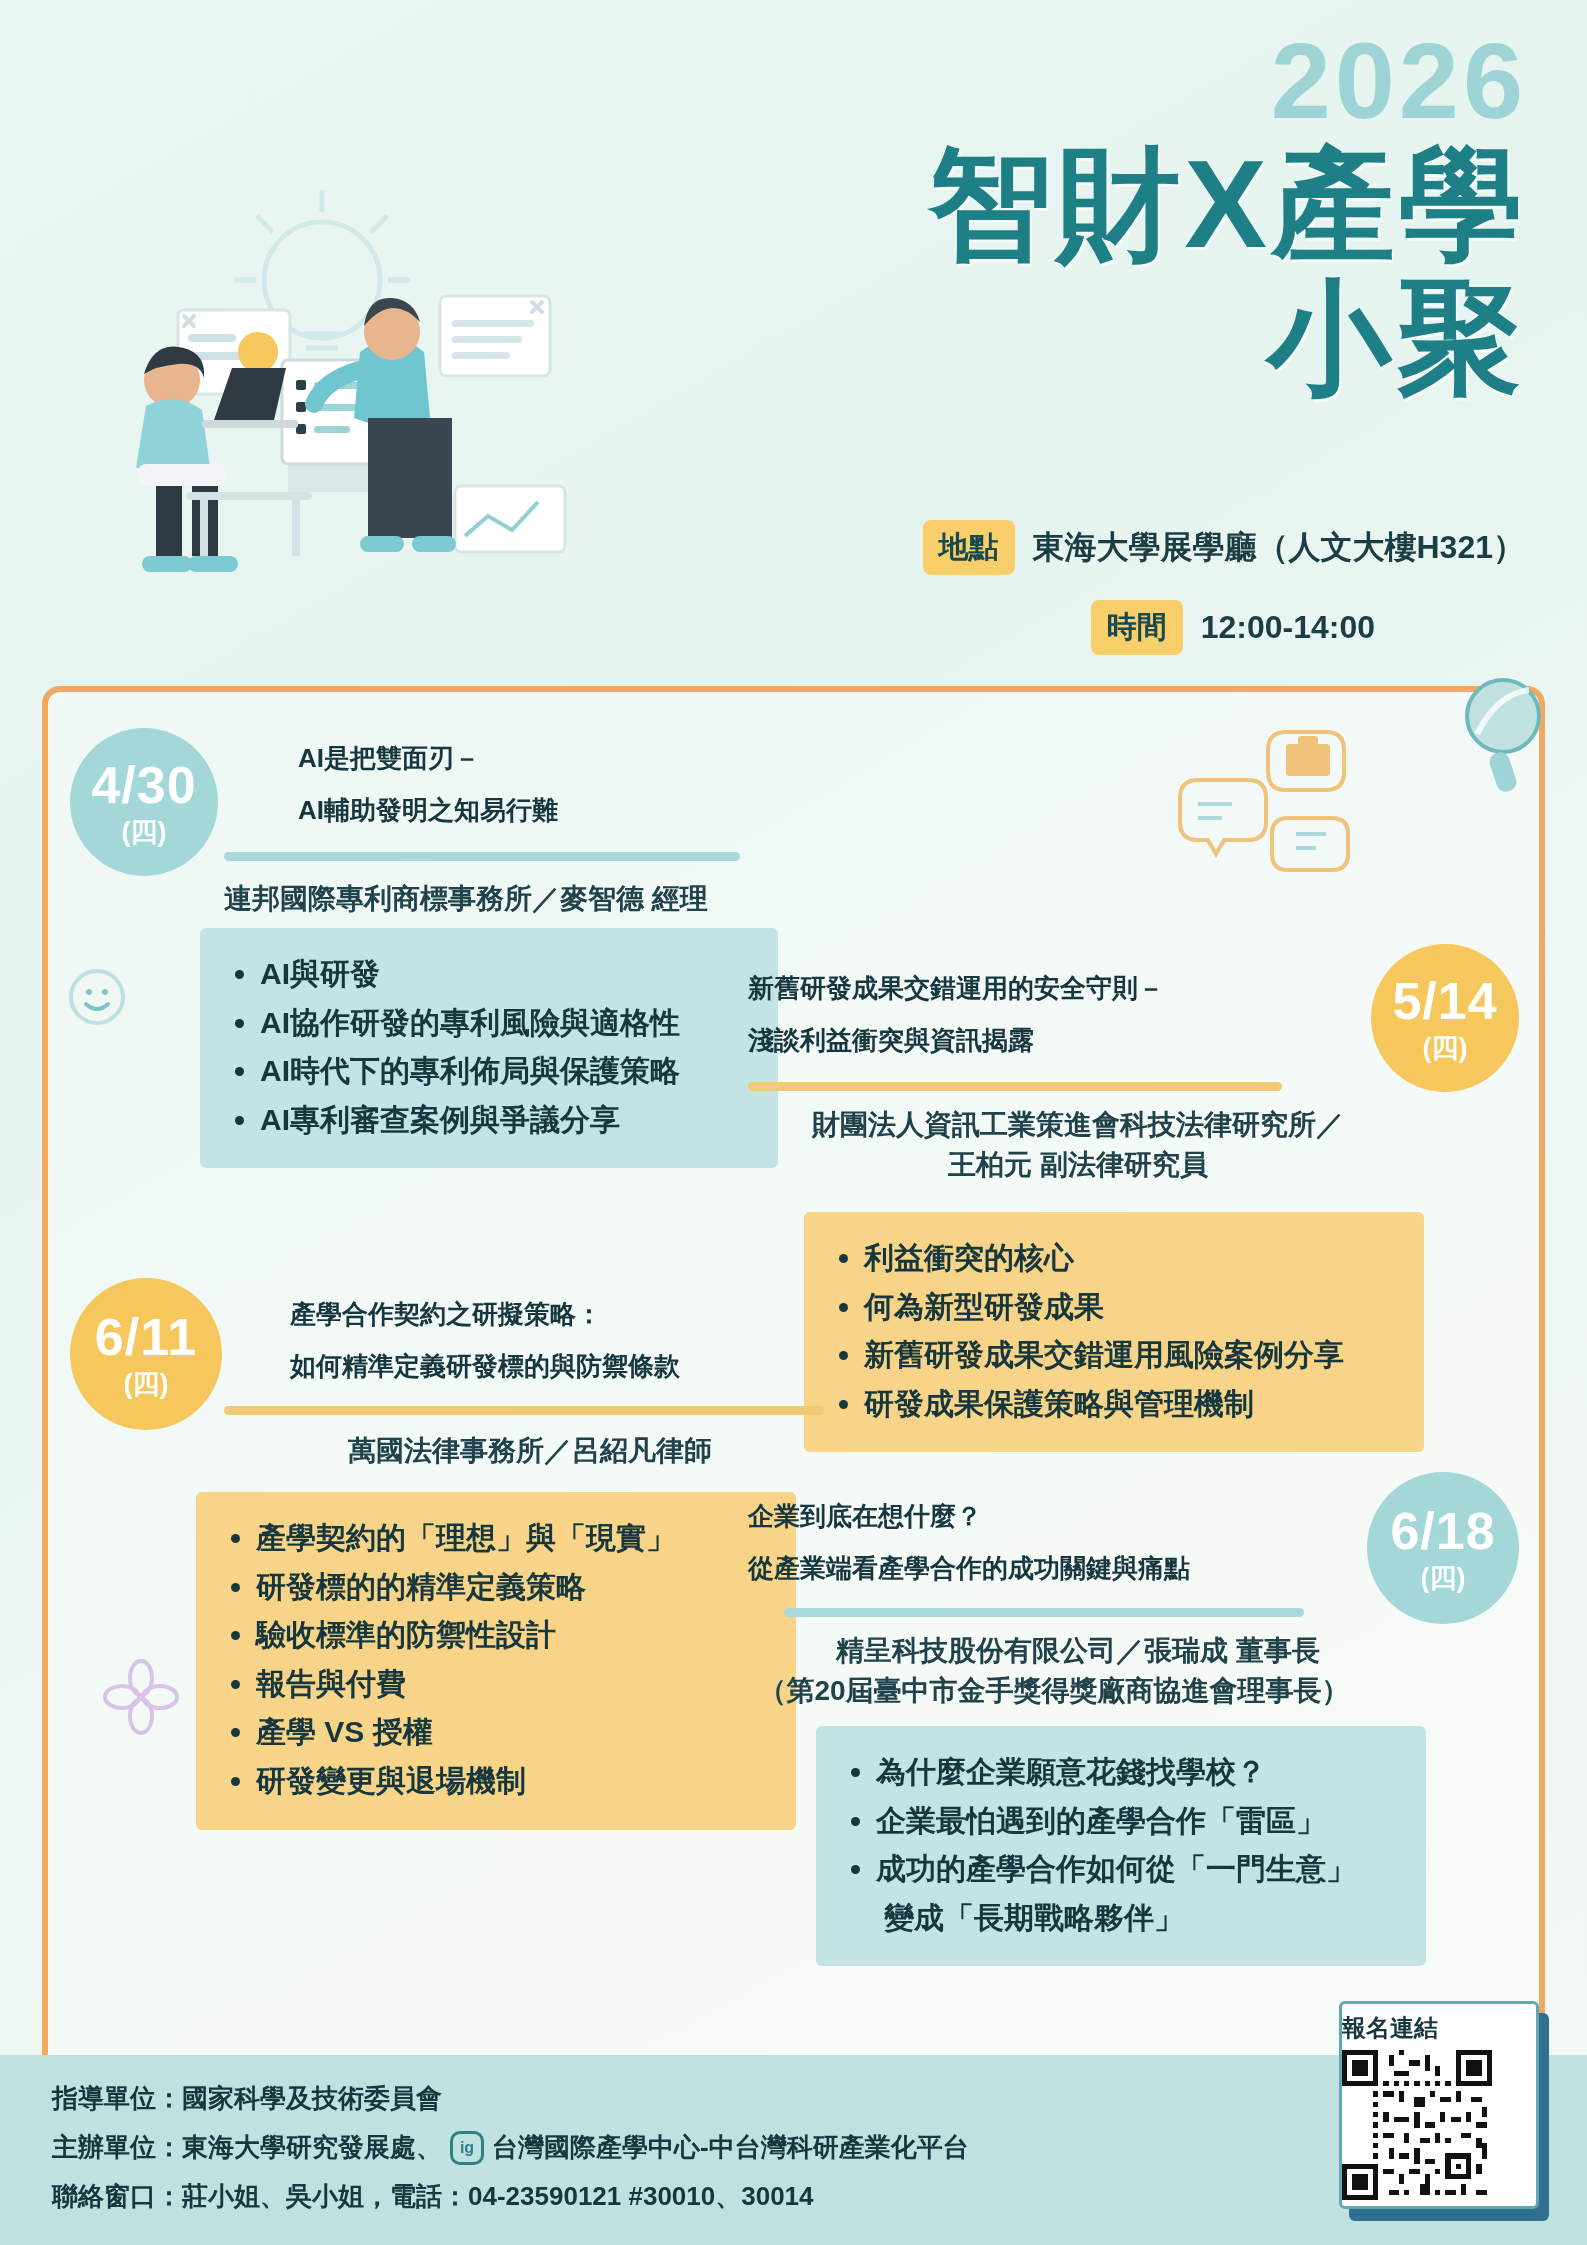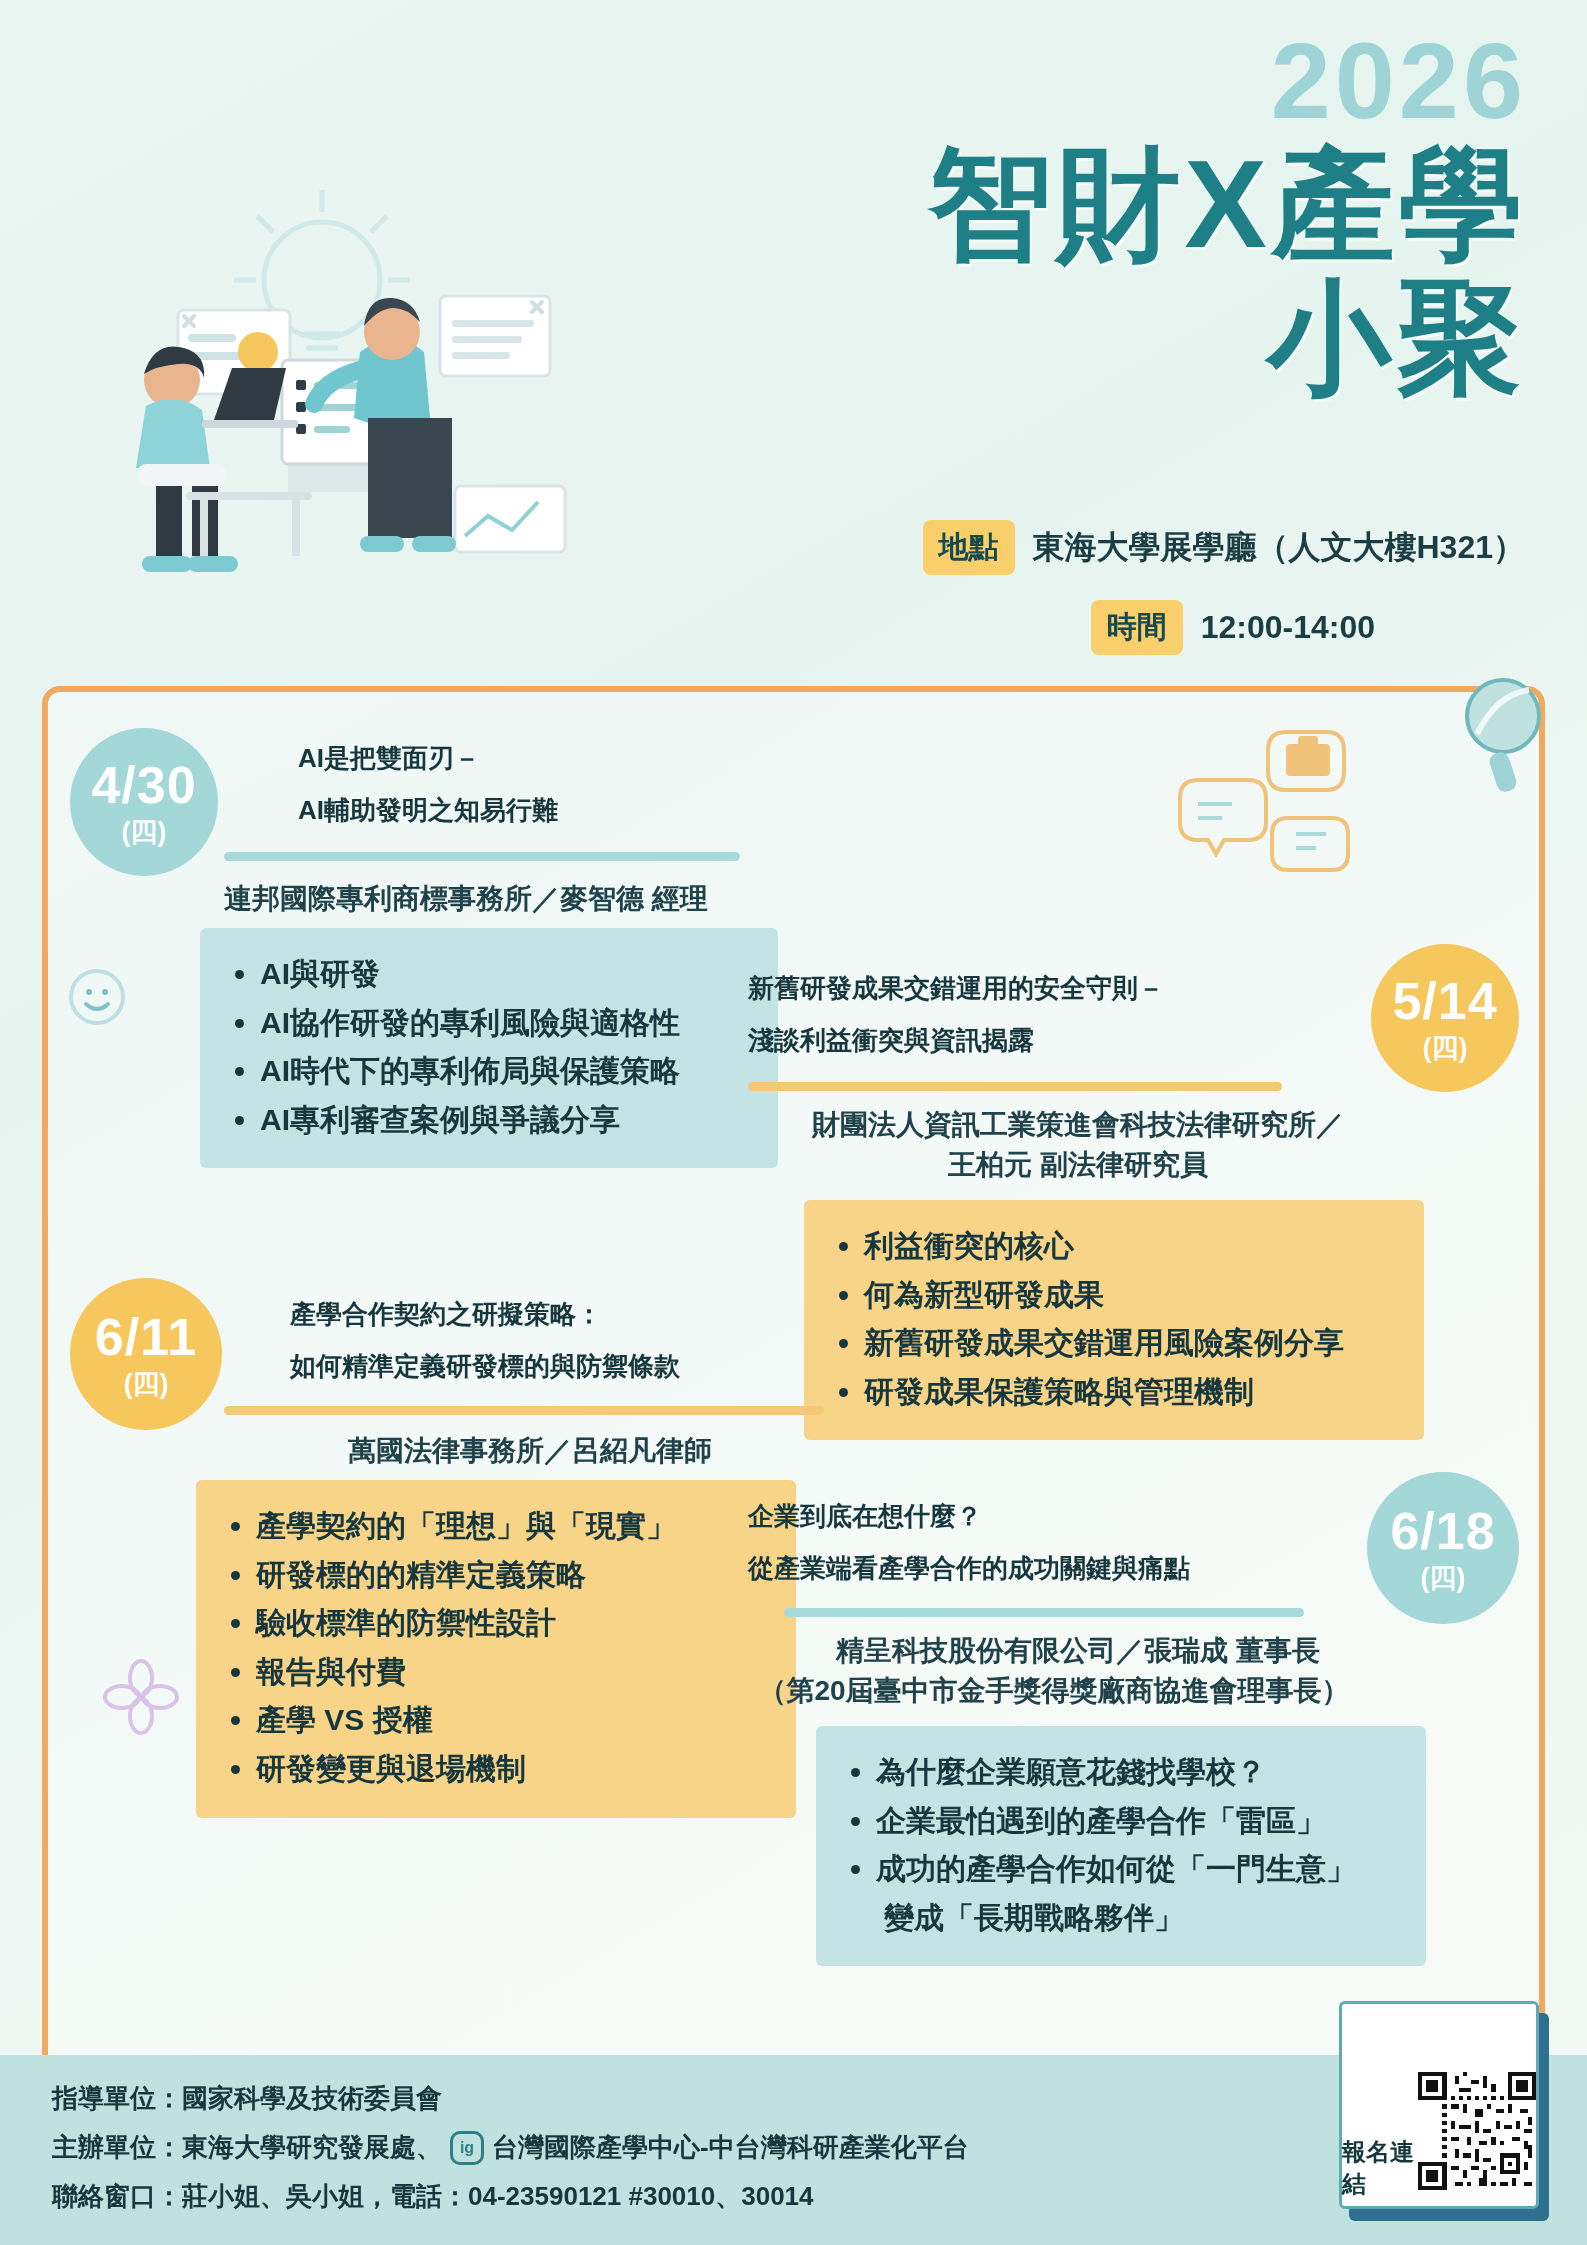--- a/index.html
+++ b/index.html
@@ -73,36 +73,36 @@
     position: absolute; font-size: 28px; font-weight: 700; color: #20424a; line-height: 1.5;
   }
   .bullets {
     position: absolute; border-radius: 6px; padding: 22px 26px 24px 34px;
   }
   .bullets ul { margin: 0; padding-left: 26px; }
   .bullets li {
     font-size: 30px; font-weight: 700; color: #17373f; line-height: 1.62;
   }
   .bx-teal { background: #c4e3e4; }
-  .bx-amber { background: #f7d487; }
+  .bx-amber { background: #f7d487; margin-top: 12px; }
 
   
   .deco { position: absolute; }
 
   
   .footer {
     position: absolute; left: 0; bottom: 0; width: 100%; height: 190px;
     background: #bfe2e0;
   }
   .footer-lines { position: absolute; left: 52px; top: 26px; }
   .fline { font-size: 26px; color: #17373f; font-weight: 700; margin-bottom: 14px; display: flex; align-items: center; gap: 8px; }
   .qr-card {
     position: absolute; right: 48px; bottom: 36px; width: 200px; height: 208px;
     background: #ffffff; border: 3px solid #5fa8b5; border-radius: 6px;
-    display: flex; flex-direction: row; align-items: flex-end; padding-top: 8px;
+    display: flex; flex-direction: column; align-items: flex-start; padding-top: 8px;
   }
   .qr-label { font-size: 24px; font-weight: 700; color: #17373f; margin-bottom: 6px; }
   .qr-img { width: 150px; height: 150px; }
   .qr-shadow { position: absolute; right: 38px; bottom: 24px; width: 200px; height: 208px; background: #2f6f8f; border-radius: 6px; }
   .ig-badge {
     display: inline-flex; width: 34px; height: 34px; border-radius: 10px;
     border: 3px solid #2f7f86; color: #2f7f86; font-size: 16px; font-weight: 700;
     align-items: center; justify-content: center; vertical-align: middle;
   }
 </style>

